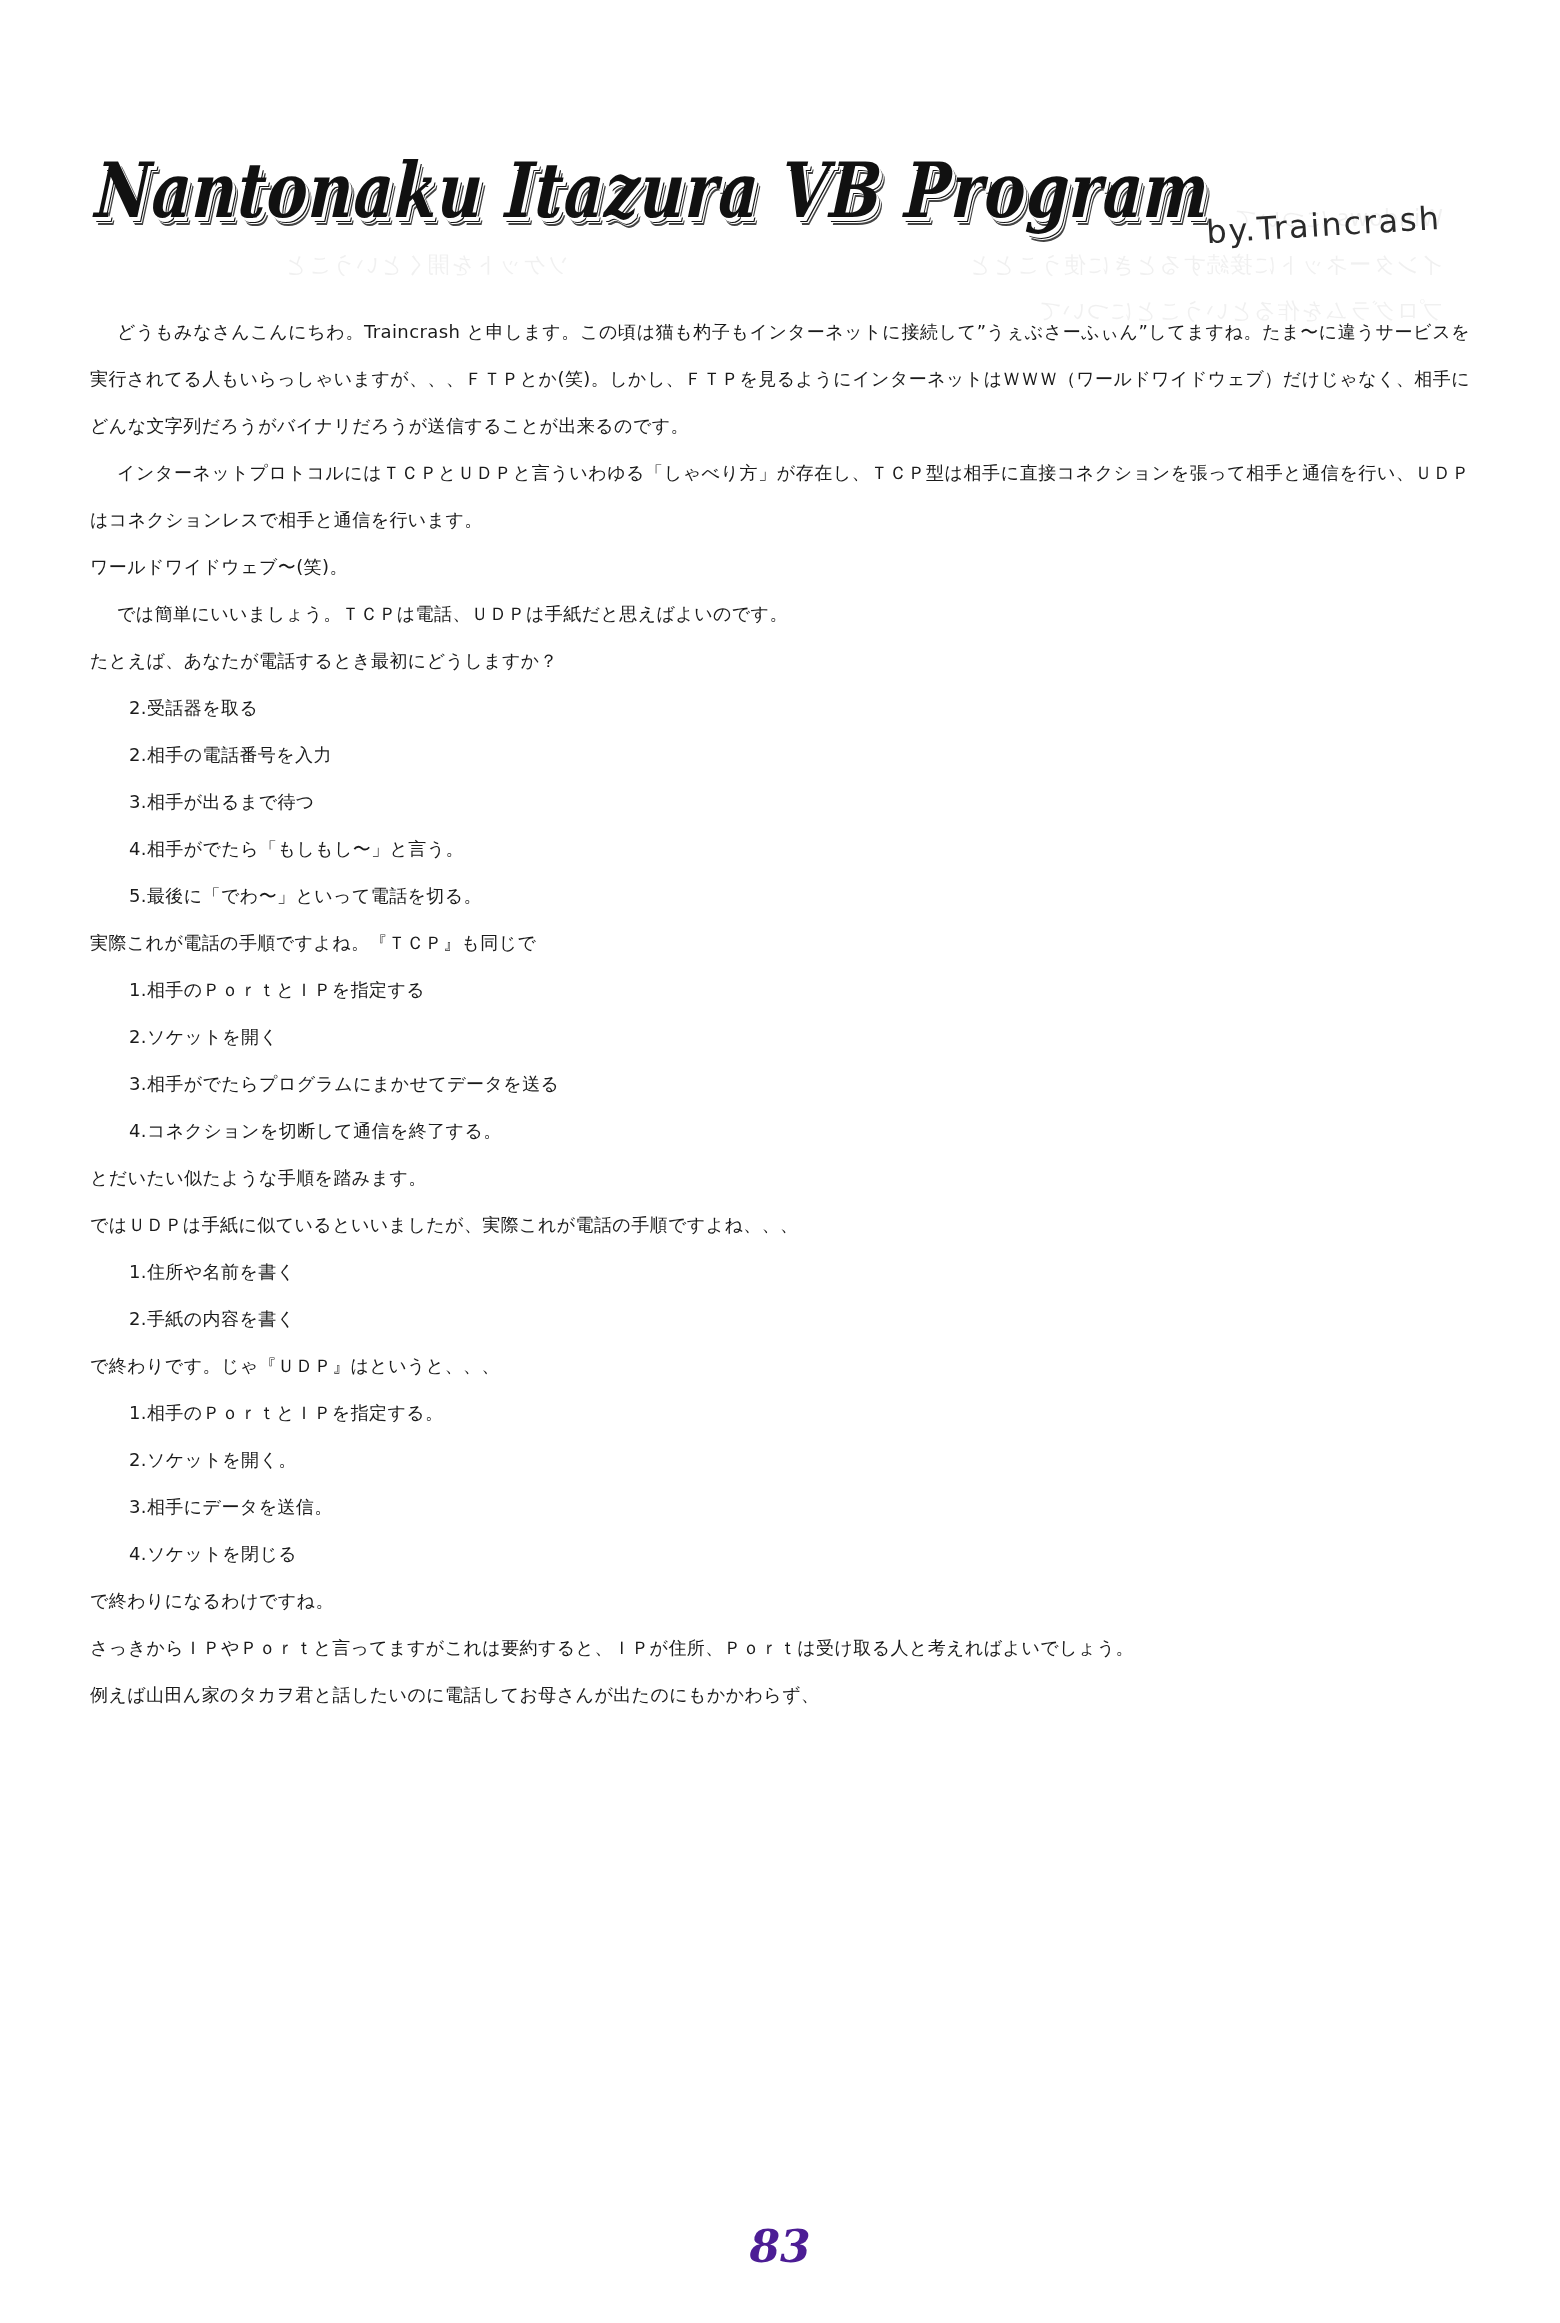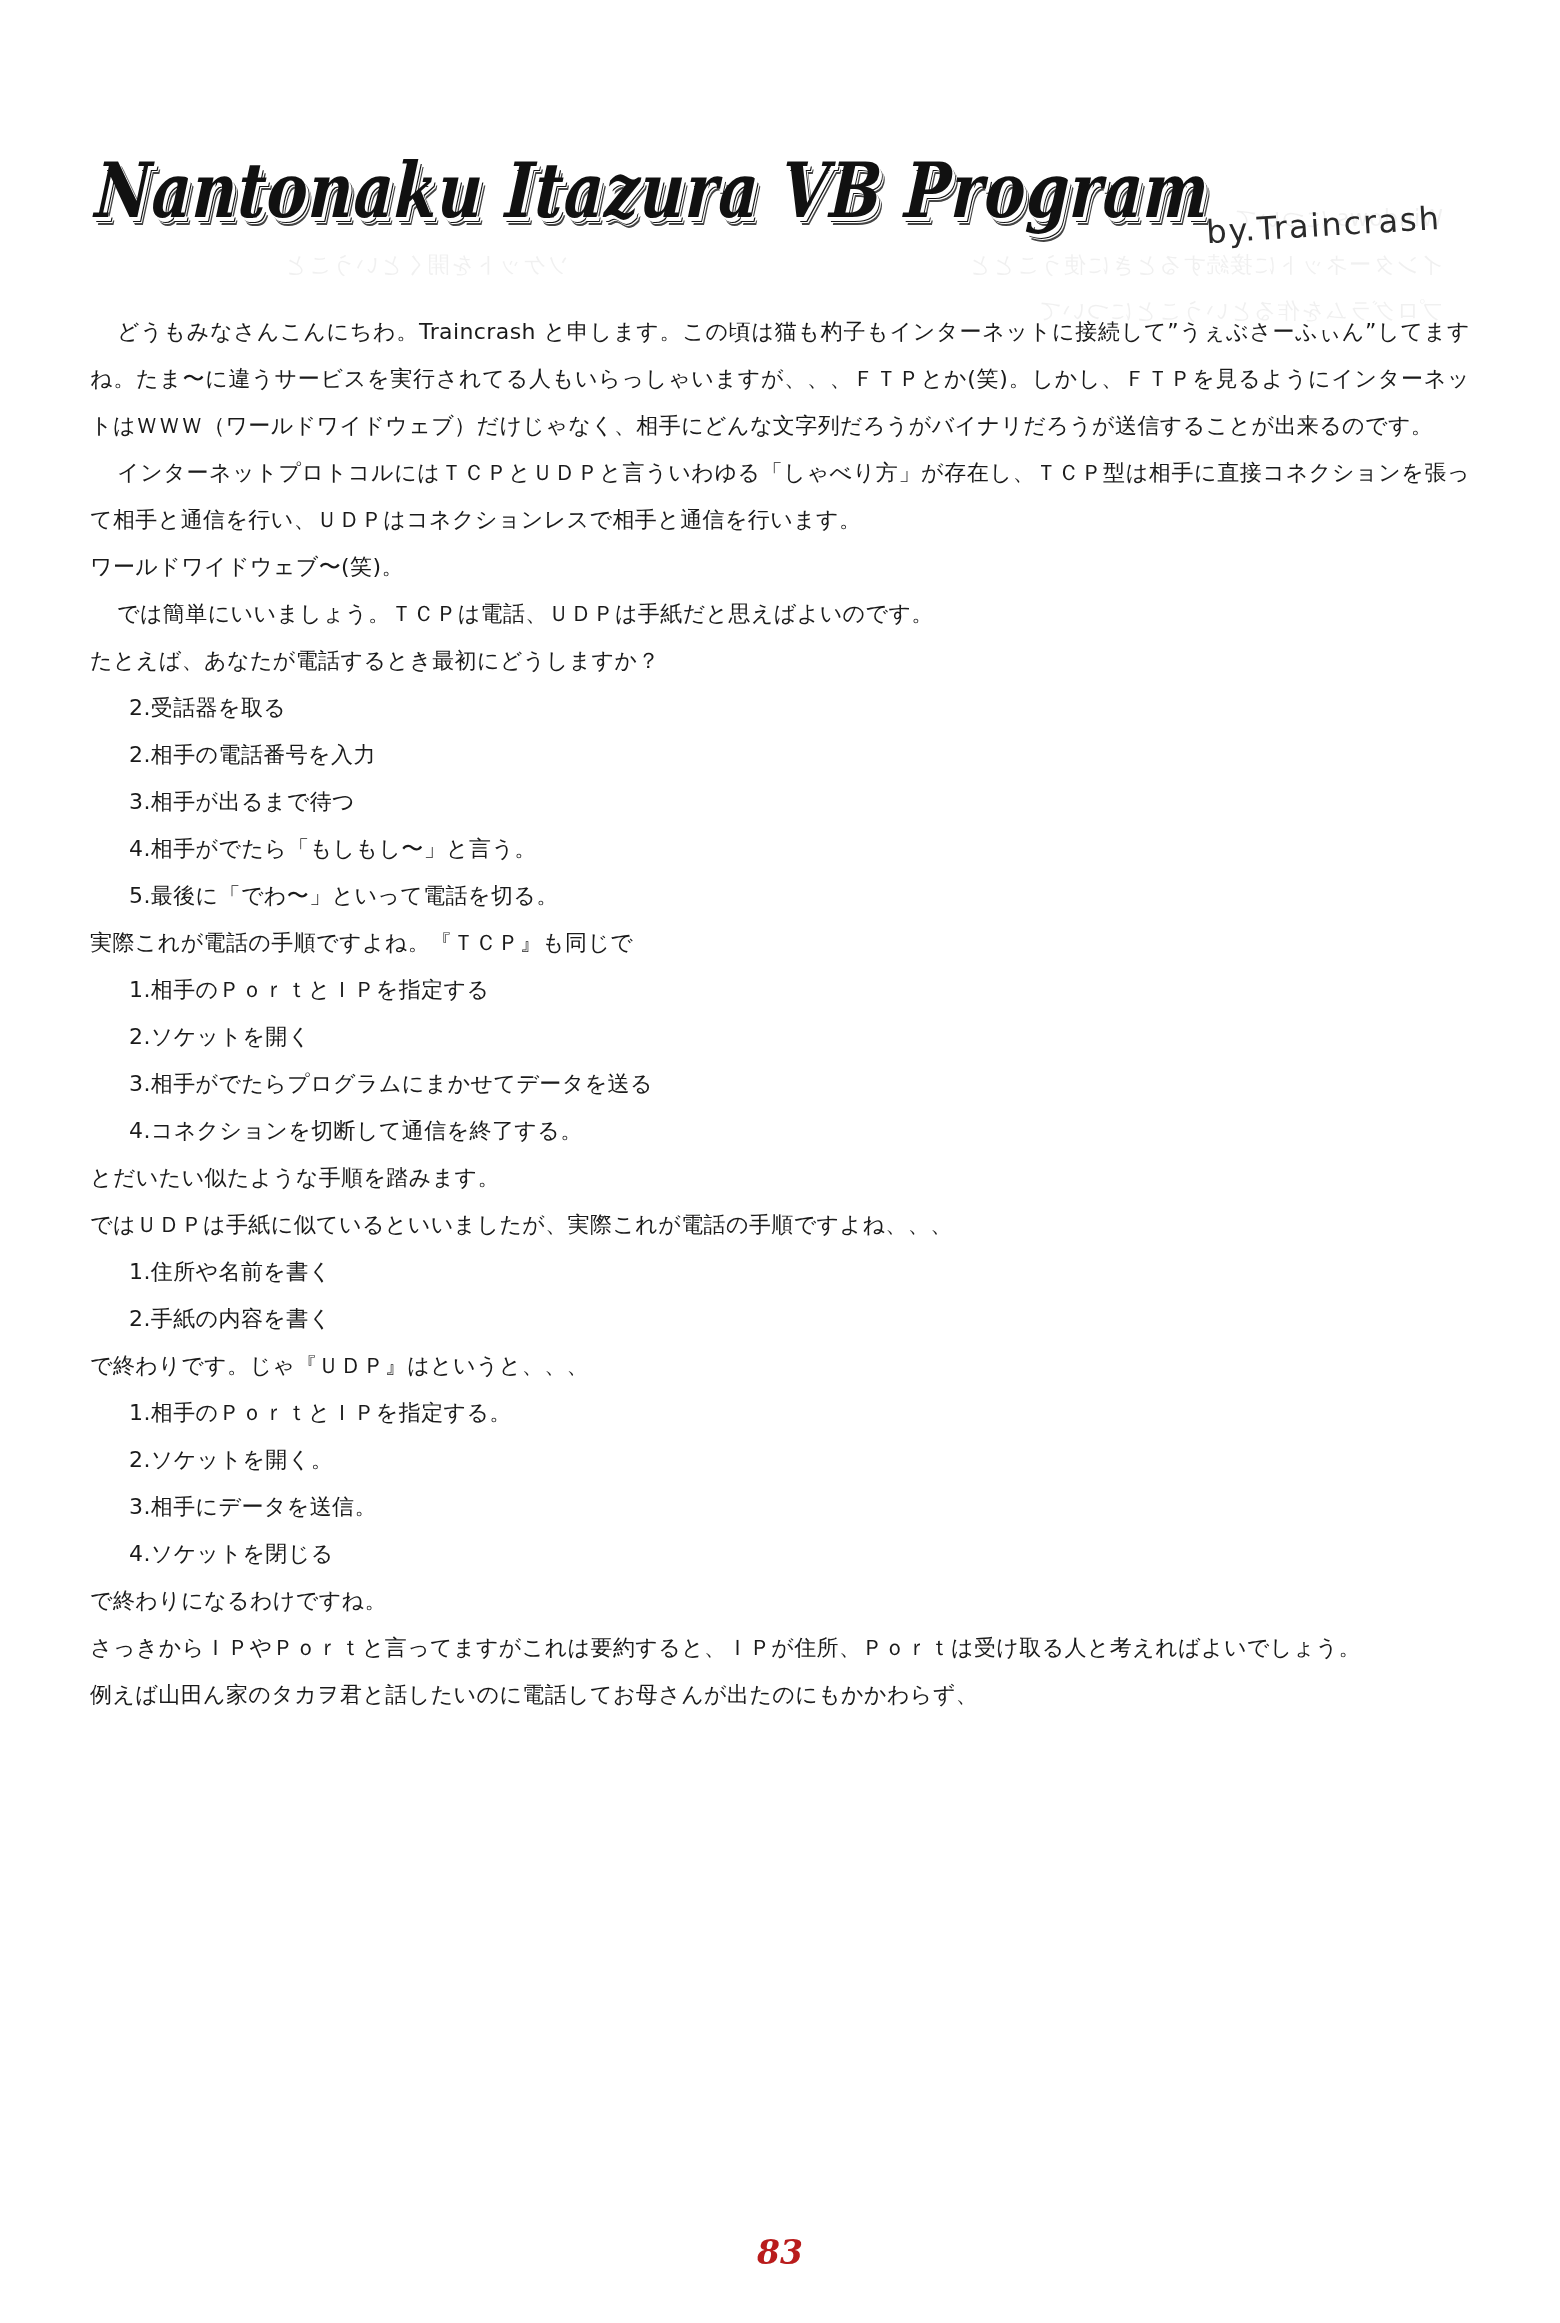--- a/index.html
+++ b/index.html
@@ -70,21 +70,21 @@
     top: 60px;
     font-family: "DejaVu Sans", "Liberation Sans", sans-serif;
     font-size: 32px;
     color: #2a2a2a;
     letter-spacing: 2px;
     transform: rotate(-3.5deg);
   }
 
   .body-text {
     margin-top: 15.6px;
-    font-size: 22px;
+    font-size: 18px;
     line-height: 47px;
     letter-spacing: 0.4px;
     text-align: justify;
     text-justify: inter-character;
   }
   .p {
     margin: 0;
   }
   .indent {
     text-indent: 27px;
@@ -96,22 +96,22 @@
 
   .page-number {
     position: absolute;
     left: 0;
     right: 0;
     bottom: 51px;
     text-align: center;
     font-family: "DejaVu Serif", "Liberation Serif", serif;
     font-weight: bold;
     font-style: italic;
-    font-size: 33px;
-    color: #b91c1c;
+    font-size: 44px;
+    color: #4c1d95;
   }
 </style>
 </head>
 <body>
 
 <div class="bleed">Windows について　　　　　　　　　　　　　　　　　　　　　　　　　　　　　　　　　　　　　　　　　　　　　　　インターネットに接続するときに使うことと　　　　　　　　　　　　　　　　　ソケットを開くということ　　　　　　　　　　　　　　　　　　　　　　　　　　　プログラムを作るということについて　　　　　　　　　　　　　　　　　　　　　　　　　　　　　　　　　　　　　　　　　　</div>
 
 <div class="page">
 
   <div class="title-block">

